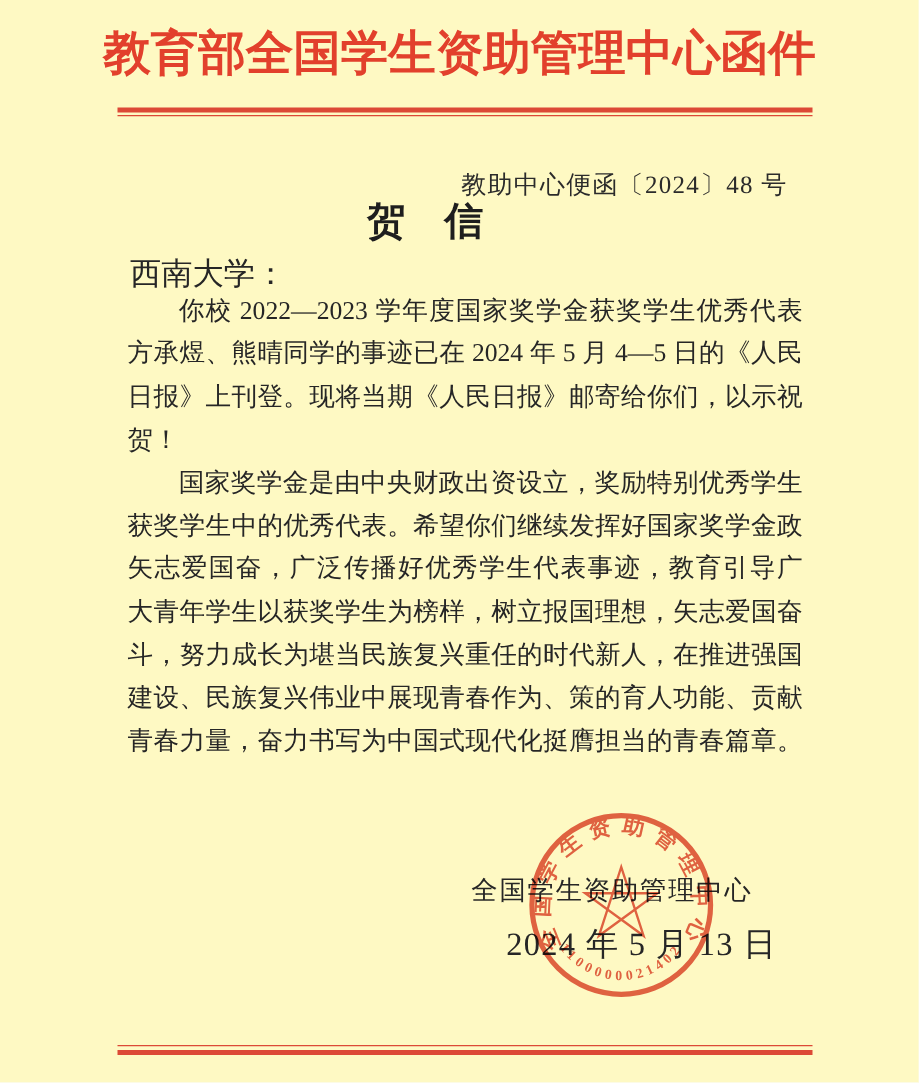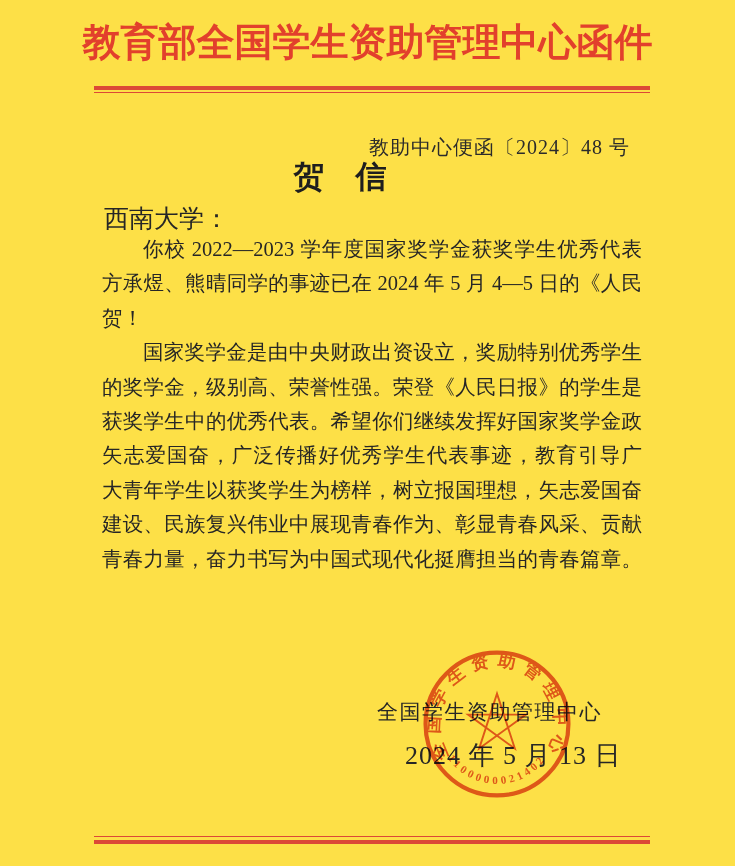--- a/index.html
+++ b/index.html
@@ -1,19 +1,19 @@
 <!DOCTYPE html>
 <html><head>
 <meta charset="utf-8">
 <style>
   html,body { margin:0; padding:0; background:#fcfbf7; }
   .page {
     position:relative;
     width:735px; height:866px;
-    background:#fde047;
+    background:#fef9c3;
     overflow:hidden;
     font-family:"Liberation Serif","DejaVu Serif",serif;
     color:#262626;
   }
   .letterhead {
     position:absolute; top:17px; left:0; width:100%;
     margin:0; text-align:center;
     font-size:38px; font-weight:bold; letter-spacing:0px;
     color:#e2402c;
   }
@@ -80,27 +80,28 @@
 
   <div class="doc-number">教助中心便函〔2024〕48 号</div>
 
   <h2 class="letter-title">贺　信</h2>
 
   <div class="salutation">西南大学：</div>
 
   <div class="body-text">
     <div class="line indent fill">你校 2022—2023 学年度国家奖学金获奖学生优秀代表</div>
     <div class="line fill">方承煜、熊晴同学的事迹已在 2024 年 5 月 4—5 日的《人民</div>
+    <div class="line fill">日报》上刊登。现将当期《人民日报》邮寄给你们，以示祝</div>
     <div class="line">贺！</div>
     <div class="line indent fill">国家奖学金是由中央财政出资设立，奖励特别优秀学生</div>
-    <div class="line fill">的奖学金，级别高、荣誉性强。荣登《人民日报》的学生是</div>
     <div class="line fill">获奖学生中的优秀代表。希望你们继续发挥好国家奖学金政</div>
     <div class="line fill">矢志爱国奋，广泛传播好优秀学生代表事迹，教育引导广</div>
     <div class="line fill">大青年学生以获奖学生为榜样，树立报国理想，矢志爱国奋</div>
-    <div class="line fill">建设、民族复兴伟业中展现青春作为、彰显青春风采、贡献</div>
+    <div class="line fill">斗，努力成长为堪当民族复兴重任的时代新人，在推进强国</div>
+    <div class="line fill">建设、民族复兴伟业中展现青春作为、策的育人功能、贡献</div>
     <div class="line fill">青春力量，奋力书写为中国式现代化挺膺担当的青春篇章。</div>
   </div>
 
   <div class="signature">全国学生资助管理中心</div>
 
   <div class="date">2024 年 5 月 13 日</div>
 
   <svg class="seal" viewBox="0 0 200 200" xmlns="http://www.w3.org/2000/svg">
     <circle cx="100" cy="100" r="94" fill="none" stroke="#d9412e" stroke-width="5.5"></circle>
     <path id="sealArcTop" d="M 37.7,143.6 A 76,76 0 1 1 162.3,143.6" fill="none"></path>

